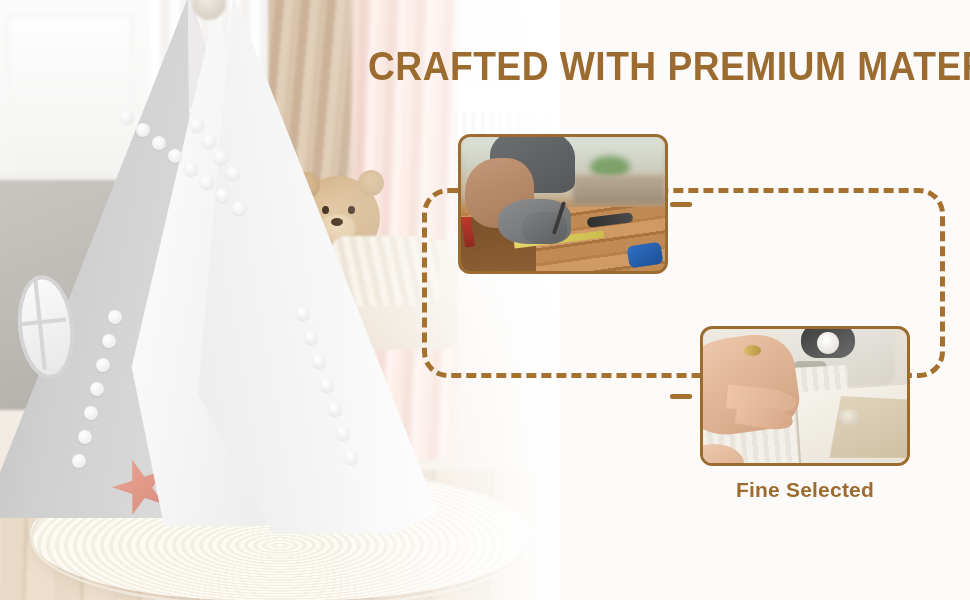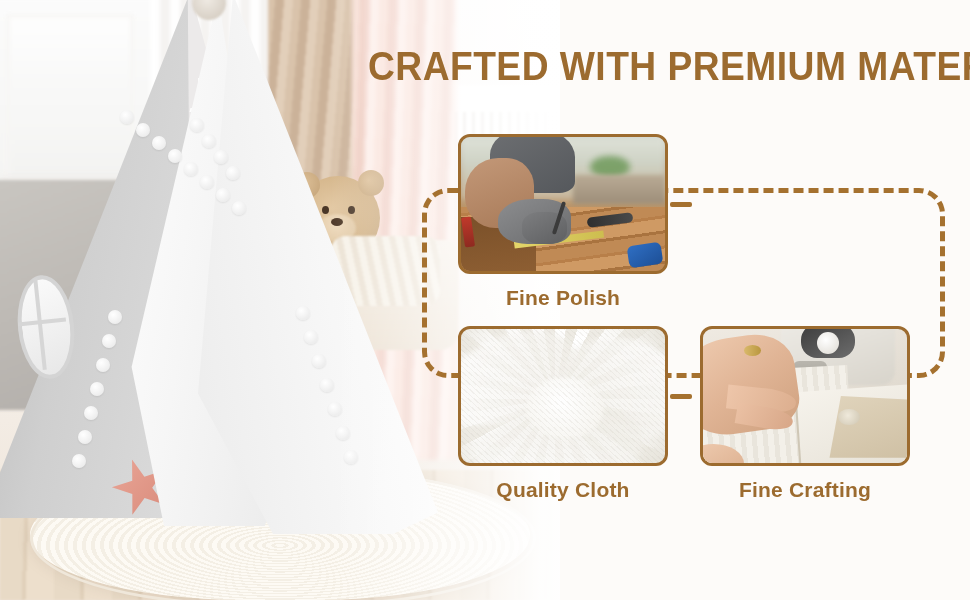--- a/index.html
+++ b/index.html
@@ -484,50 +484,38 @@
         <div class="torso"></div>
         <div class="arm"></div>
         <div class="red-tool"></div>
         <div class="tape"></div>
         <div class="glove"></div>
         <div class="glove2"></div>
         <div class="pencil"></div>
         <div class="driver"></div>
         <div class="blue-tool"></div>
       </div>
-      <div class="caption" style="color:#9c6b2f;">Fine Polish</div>
     </div>
 
 
-    <div class="cell c3">
-      <div class="photo p3">
-        <div class="swirl"></div>
-        <div class="fold-a"></div>
-        <div class="fold-b"></div>
-        <div class="fold-c"></div>
-        <div class="core"></div>
-        <div class="weave"></div>
-      </div>
-      <div class="caption" style="color:#9c6b2f;">Quality Cloth</div>
-    </div>
 
     <div class="cell c4">
       <div class="photo p4">
         <div class="machine"></div>
         <div class="spool"></div>
         <div class="spool-cap"></div>
         <div class="needle-arm"></div>
         <div class="plate"></div>
         <div class="fabric"></div>
         <div class="pattern"></div>
         <div class="pattern-piece"></div>
         <div class="ring-dot"></div>
         <div class="hand"></div>
         <div class="finger-a"></div>
         <div class="finger-b"></div>
         <div class="ring"></div>
         <div class="hand2"></div>
       </div>
-      <div class="caption" style="color:#9c6b2f;">Fine Crafting</div>
+      <div class="caption" style="color:#9c6b2f;">Fine Selected</div>
     </div>
 
   </div>
 </div>
 
 </body></html>

